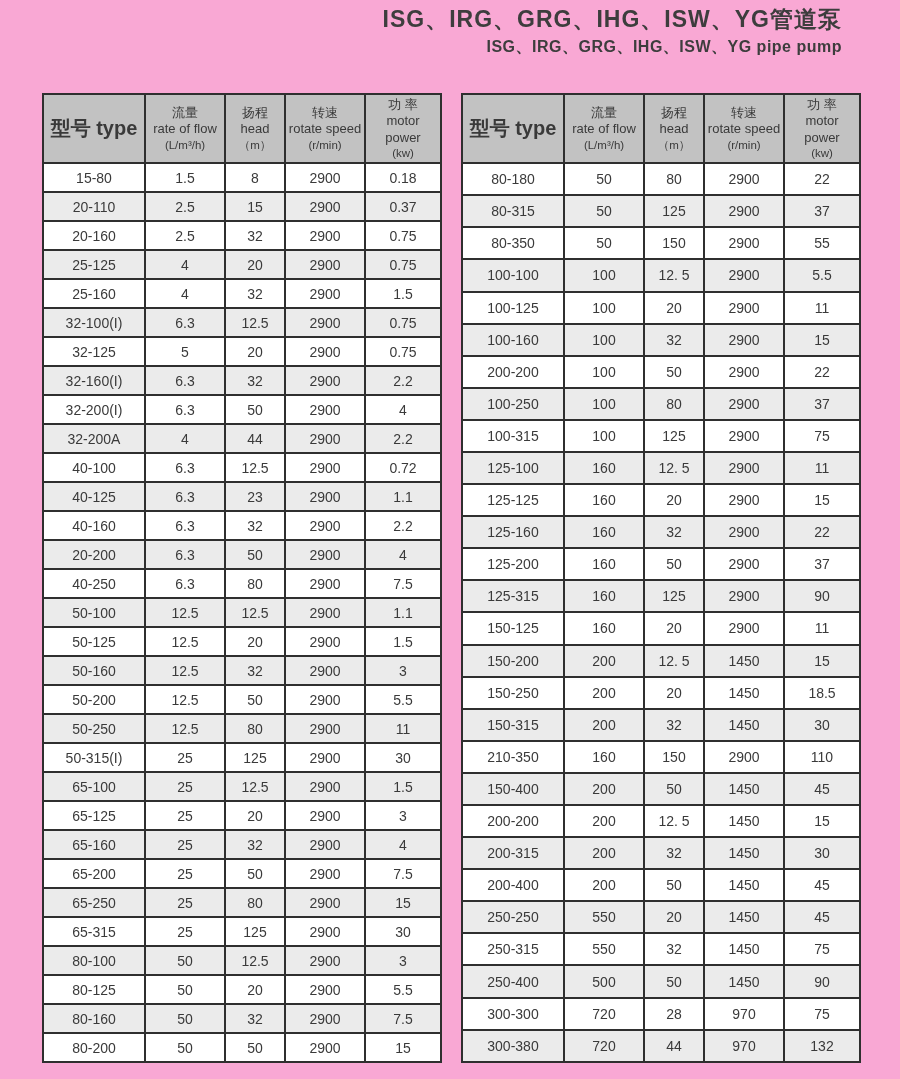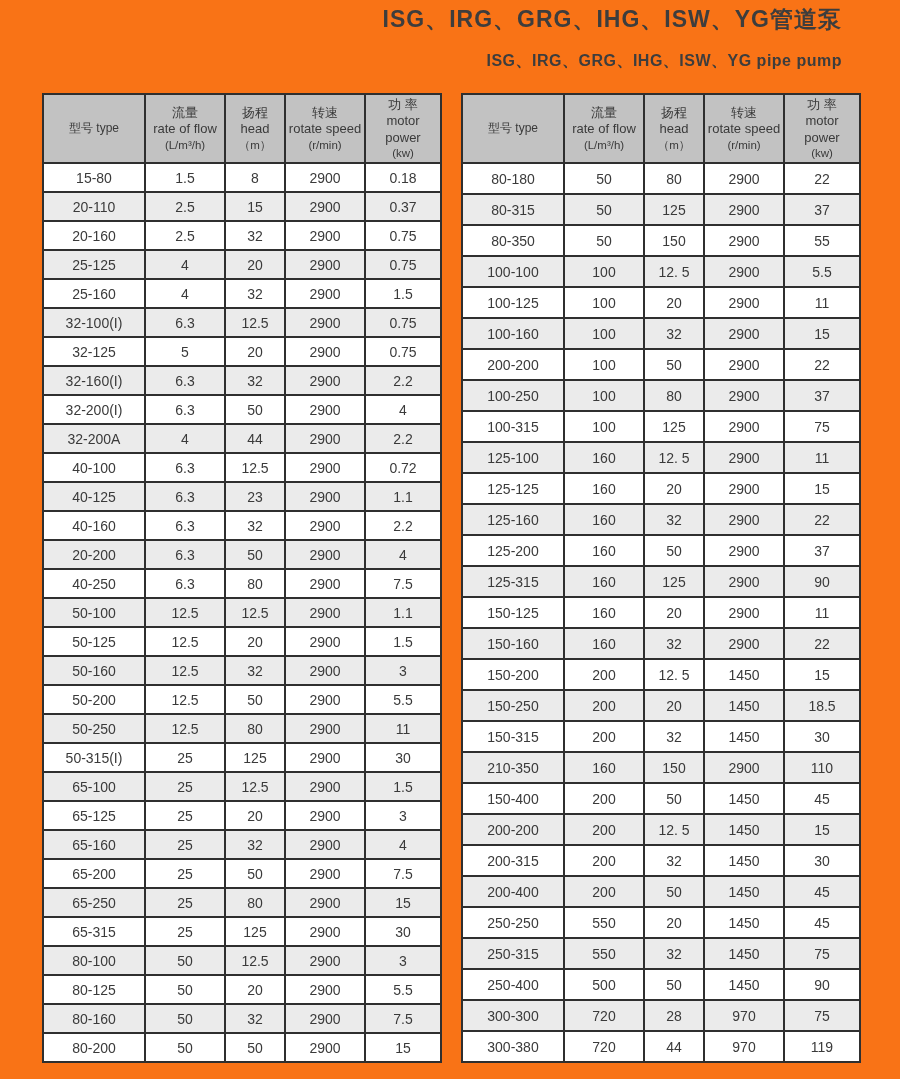--- a/index.html
+++ b/index.html
@@ -5,42 +5,42 @@
   * { margin: 0; padding: 0; box-sizing: border-box; }
   html, body {
     background: #ffffff;
     font-family: "Liberation Sans", "DejaVu Sans", sans-serif;
     color: #3a3a3a;
   }
   .page {
     position: relative;
     width: 900px;
     height: 1079px;
-    background: #f97316;
+    background: #f9a8d4;
     overflow: hidden;
   }
   .title-block {
     position: absolute;
     top: 6px;
     right: 58px;
     text-align: right;
     color: #3d3d3d;
   }
   .title-zh {
     font-size: 23px;
     font-weight: bold;
     letter-spacing: 1px;
     line-height: 1.2;
   }
   .title-en {
     font-size: 16px;
     font-weight: bold;
     letter-spacing: 0.5px;
     line-height: 1.4;
-    margin-top: 16px;
+    margin-top: 2px;
   }
   .tables-wrap {
     position: absolute;
     top: 93px;
     left: 42px;
     width: 816px;
     display: flex;
     gap: 19px;
   }
   table.spec {
@@ -53,21 +53,21 @@
     border: 2px solid #2f2f2f;
     text-align: center;
     vertical-align: middle;
   }
   table.spec thead th {
     background: #c2c2c2;
     height: 62px;
     font-weight: normal;
     padding: 2px 1px;
   }
-  .h-single { font-size: 12px; }
+  .h-single { font-size: 20px; font-weight: bold; }
   .h-zh   { font-size: 13px; line-height: 1.25; }
   .h-en   { font-size: 13px; line-height: 1.25; }
   .h-unit { font-size: 11.5px; line-height: 1.25; }
   table.spec tbody td {
     height: 29px;
     font-size: 14px;
     background: #ffffff;
   }
   table.spec tbody tr:nth-child(even) td {
     background: #ebebeb;
@@ -476,27 +476,20 @@
             <td>90</td>
           </tr>
           <tr>
             <td>150-125</td>
             <td>160</td>
             <td>20</td>
             <td>2900</td>
             <td>11</td>
           </tr>
           <tr>
-            <td>150-160</td>
-            <td>160</td>
-            <td>32</td>
-            <td>2900</td>
-            <td>22</td>
-          </tr>
-          <tr>
             <td>150-200</td>
             <td>200</td>
             <td>12. 5</td>
             <td>1450</td>
             <td>15</td>
           </tr>
           <tr>
             <td>150-250</td>
             <td>200</td>
             <td>20</td>
@@ -571,19 +564,19 @@
             <td>720</td>
             <td>28</td>
             <td>970</td>
             <td>75</td>
           </tr>
           <tr>
             <td>300-380</td>
             <td>720</td>
             <td>44</td>
             <td>970</td>
-            <td>119</td>
+            <td>132</td>
           </tr>
         </tbody>
     </table>
 
   </div>
 </div>
 
 </body></html>

